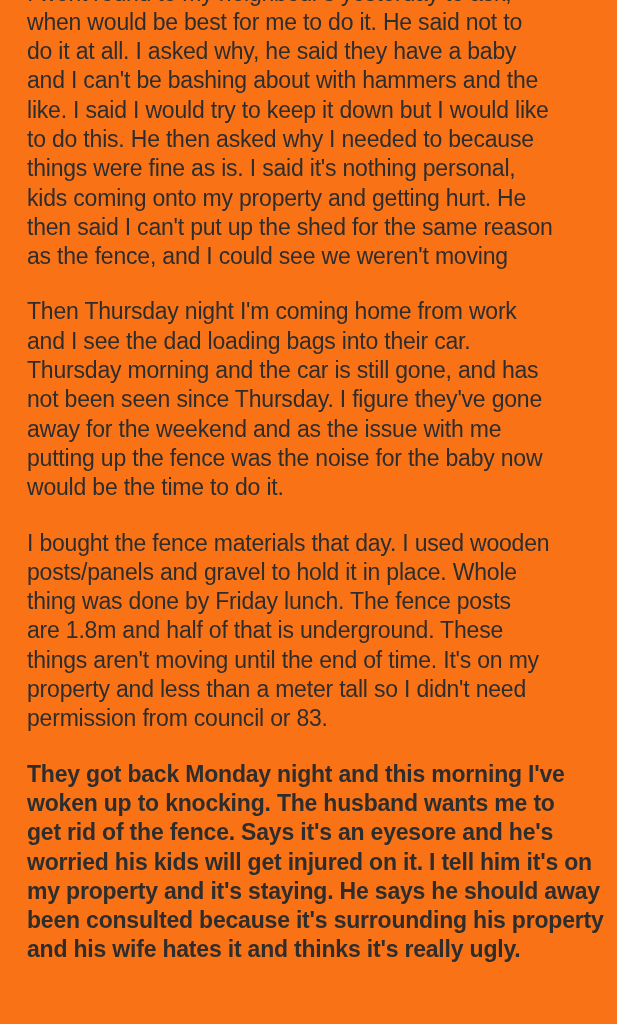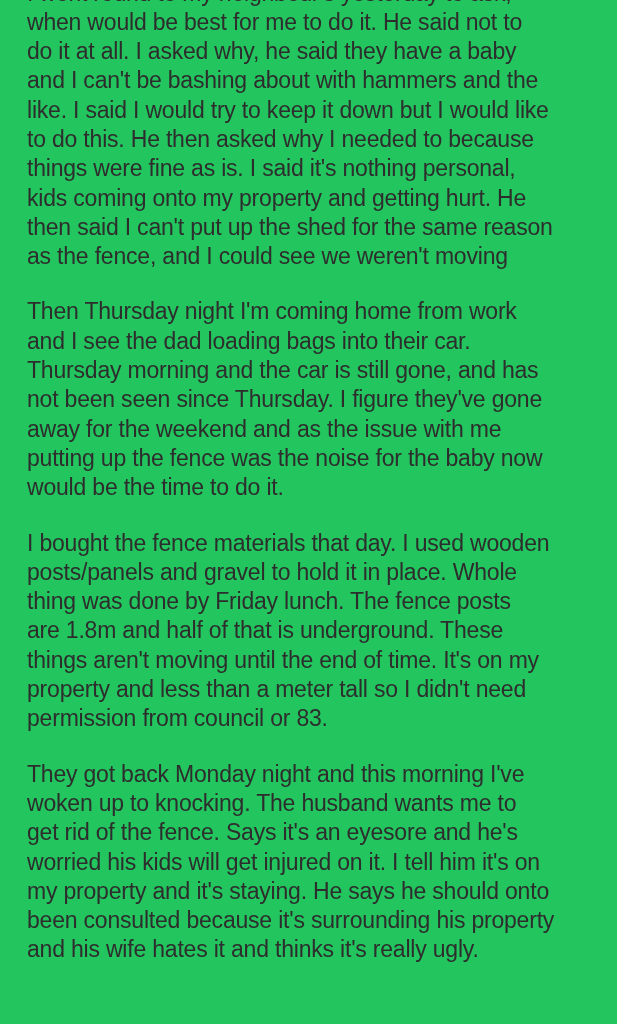--- a/index.html
+++ b/index.html
@@ -12,39 +12,40 @@
     overflow: hidden;
     background: #ffffff;
     font-family: "Liberation Sans", sans-serif;
   }
   .page {
     width: 617px;
     height: 1024px;
     overflow: hidden;
     box-sizing: border-box;
     padding: 0 20px 0 27px;
-    background: #22c55e;
+    background: #f97316;
   }
   .text-body {
     color: #2d2d2d;
     font-size: 23px;
     line-height: 29.3px;
     letter-spacing: -0.2px;
   }
   .partial-line {
     display: block;
     margin-top: -21.5px;   
     white-space: nowrap;
     overflow: hidden;
   }
   .para {
     margin: 0 0 26px 0;
   }
   .para:last-child {
     margin-bottom: 0;
+    font-weight: bold;
   }
   .line {
     white-space: nowrap;
   }
 </style>
 </head>
 <body>
 
 <div class="page">
   <div class="text-body">
@@ -77,19 +78,19 @@
           <div class="line">are 1.8m and half of that is underground. These</div>
           <div class="line">things aren't moving until the end of time. It's on my</div>
           <div class="line">property and less than a meter tall so I didn't need</div>
           <div class="line">permission from council or 83.</div>
         </div>
         <div class="para">
           <div class="line">They got back Monday night and this morning I've</div>
           <div class="line">woken up to knocking. The husband wants me to</div>
           <div class="line">get rid of the fence. Says it's an eyesore and he's</div>
           <div class="line">worried his kids will get injured on it. I tell him it's on</div>
-          <div class="line">my property and it's staying. He says he should onto</div>
+          <div class="line">my property and it's staying. He says he should away</div>
           <div class="line">been consulted because it's surrounding his property</div>
           <div class="line">and his wife hates it and thinks it's really ugly.</div>
         </div>
       </div>
   </div>
 </div>
 
 </body></html>

